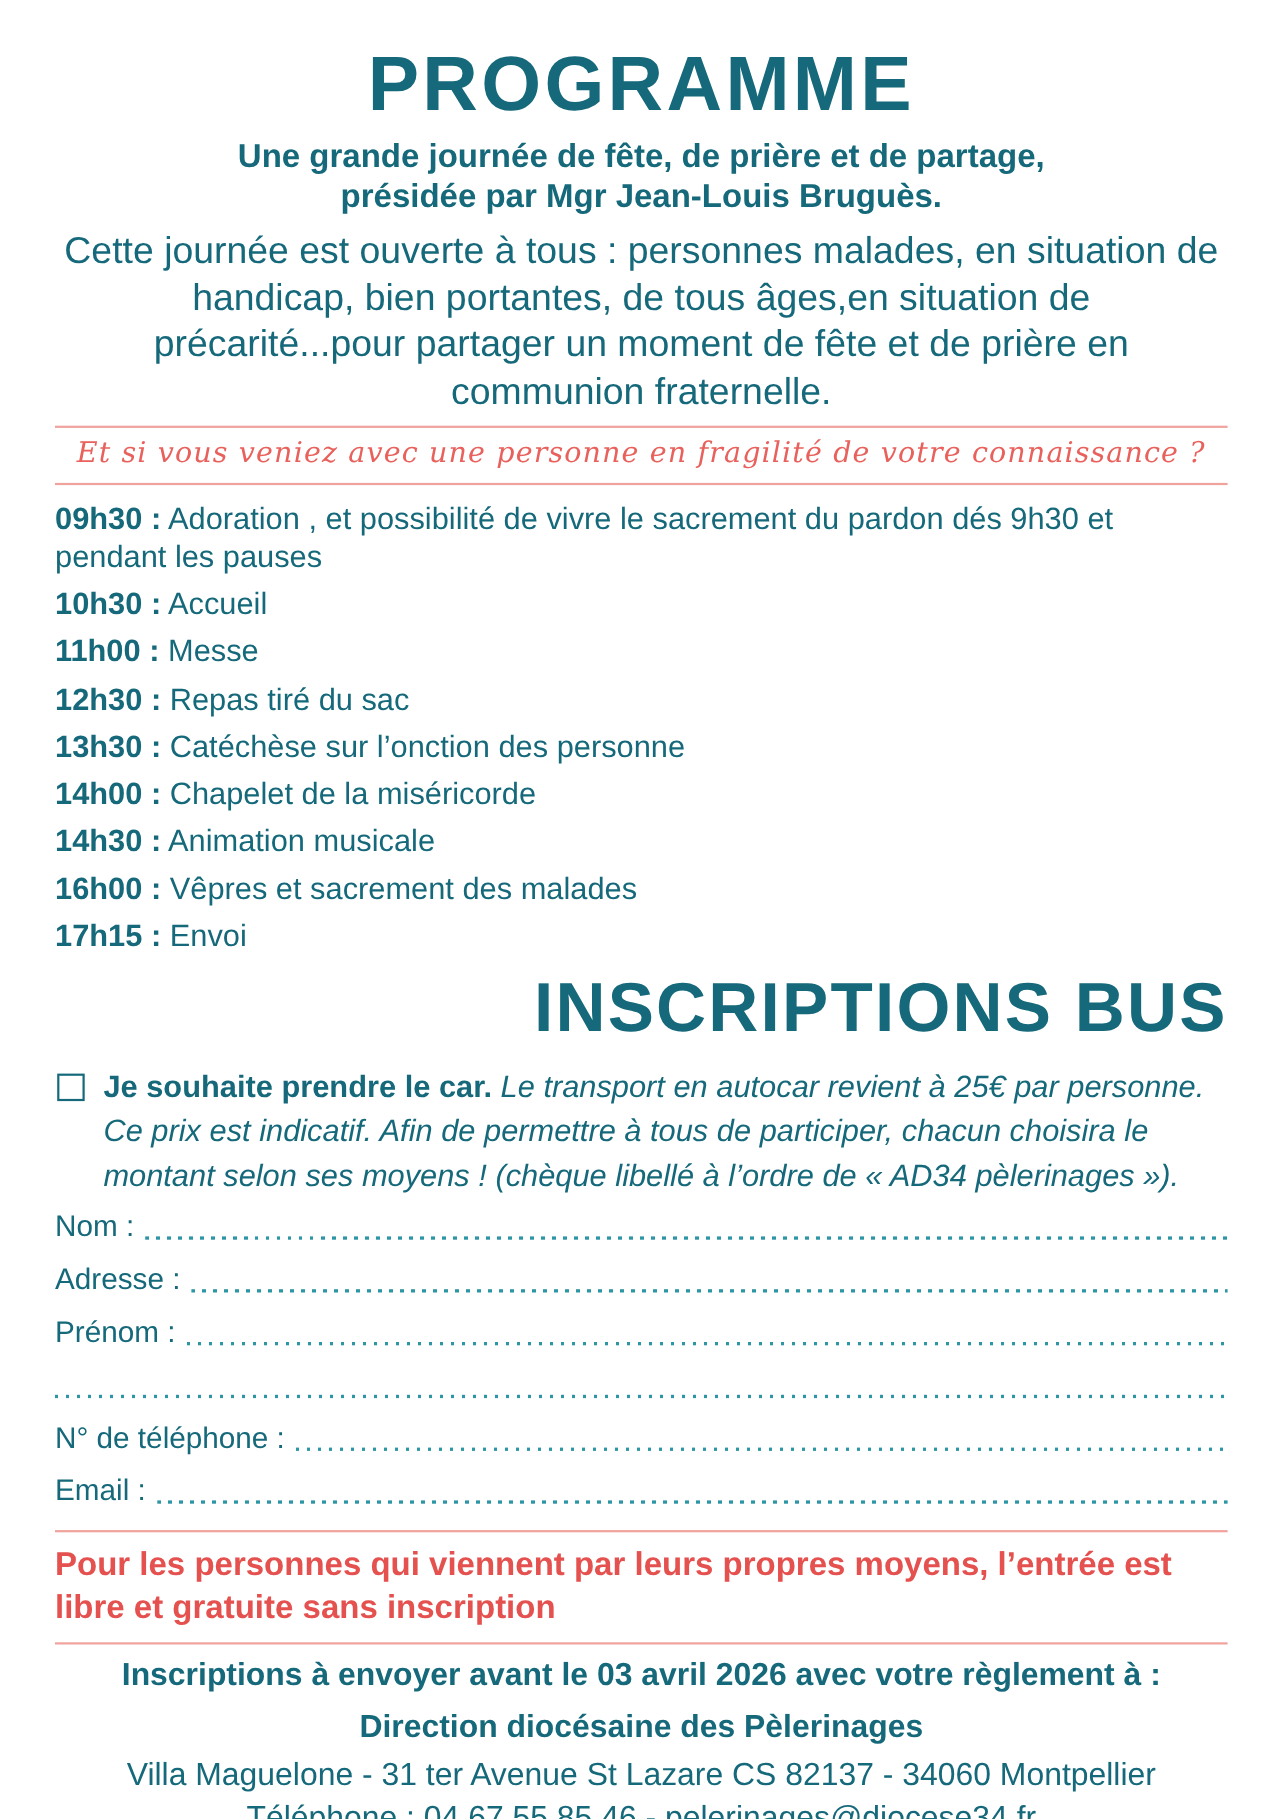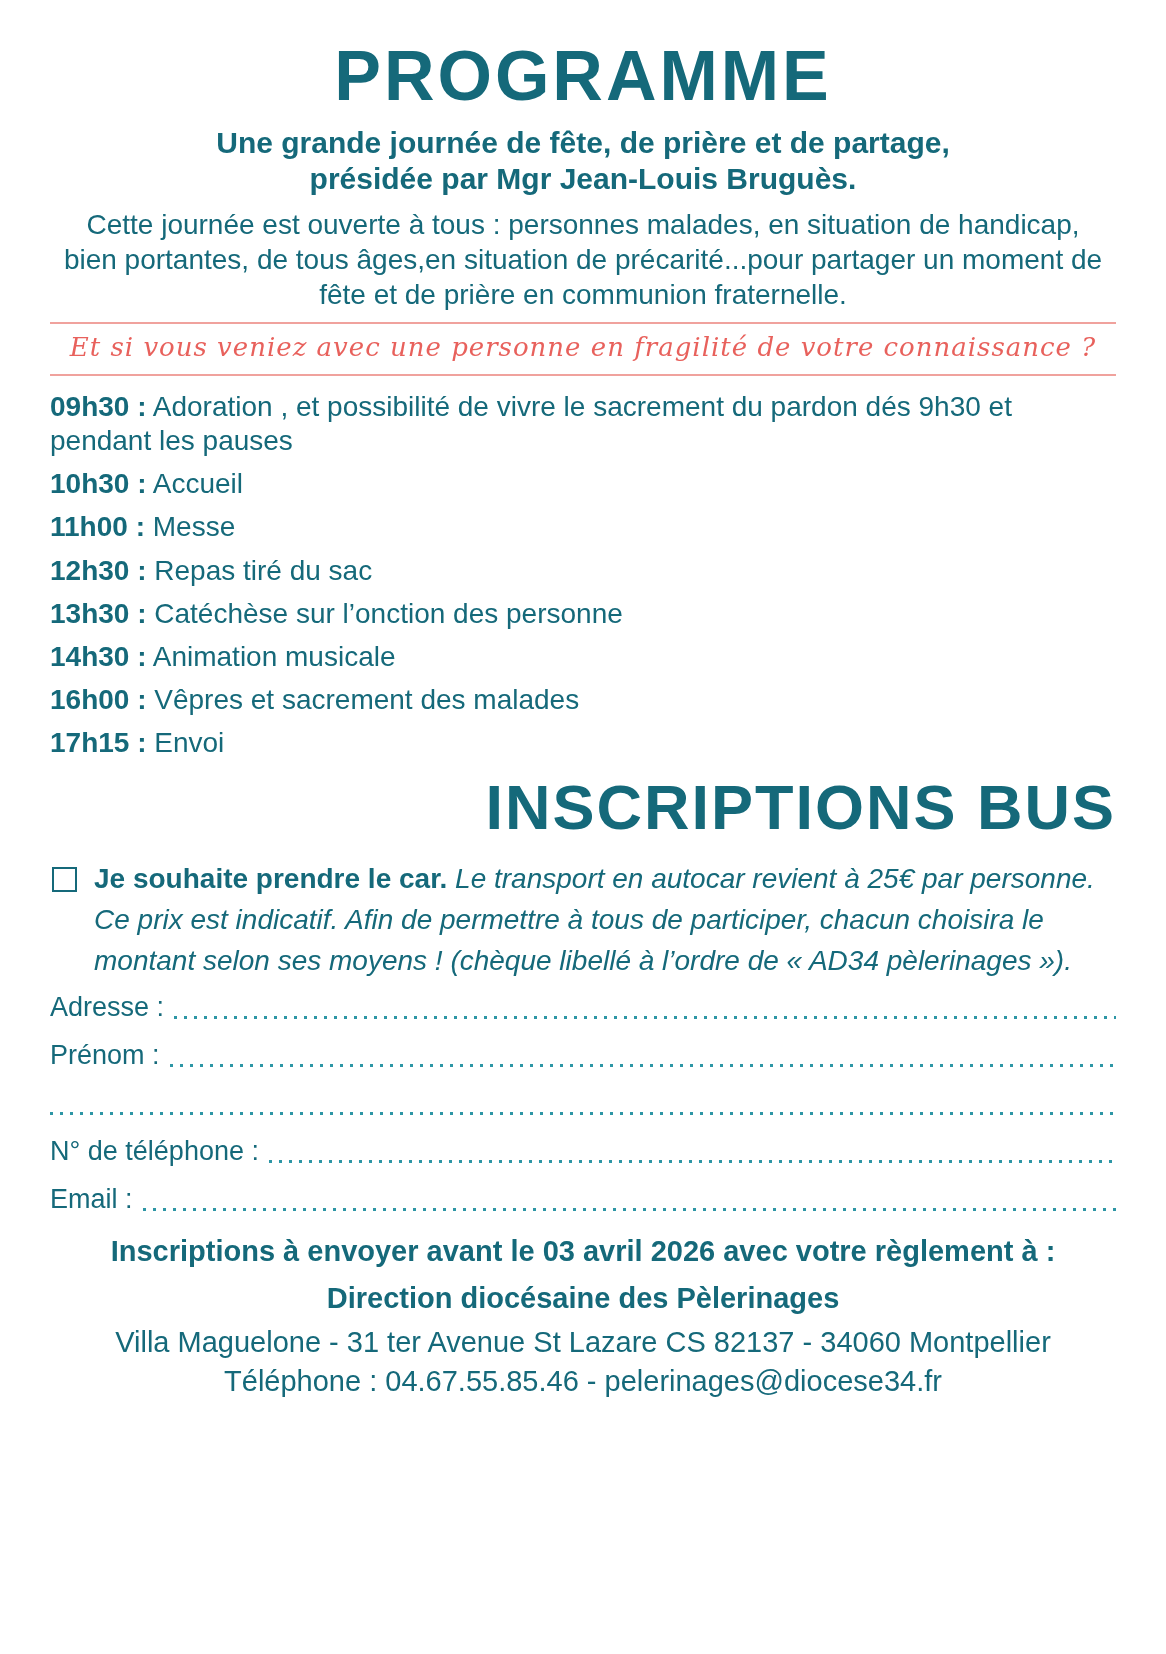--- a/index.html
+++ b/index.html
@@ -20,21 +20,21 @@
 
   .title{
     text-align:center;font-size:70px;font-weight:800;letter-spacing:3px;
     line-height:1;margin:6px 0 14px;color:var(--teal);
   }
   .subtitle{
     text-align:center;font-size:30px;font-weight:700;line-height:1.2;
     margin:0 0 10px;white-space:pre-line;
   }
   .intro{
-    text-align:center;font-size:28px;font-weight:400;line-height:1.25;
+    text-align:center;font-size:34px;font-weight:400;line-height:1.25;
     margin:0 auto 8px;max-width:1050px;
   }
 
   .banner{
     border-top:2px solid var(--line-red);
     border-bottom:2px solid var(--line-red);
     padding:8px 0 12px;margin:10px 0 14px;
   }
   .script{
     text-align:center;color:var(--script-red);
@@ -107,40 +107,45 @@
       <p class="sched-item"><strong class="sched-time">09h30 :</strong> <span class="sched-label">Adoration , et possibilité de vivre le sacrement du pardon dés 9h30 et  pendant les pauses</span></p>
 
       <p class="sched-item"><strong class="sched-time">10h30 :</strong> <span class="sched-label">Accueil</span></p>
 
       <p class="sched-item"><strong class="sched-time">11h00 :</strong> <span class="sched-label">Messe</span></p>
 
       <p class="sched-item"><strong class="sched-time">12h30 :</strong> <span class="sched-label">Repas tiré du sac</span></p>
 
       <p class="sched-item"><strong class="sched-time">13h30 :</strong> <span class="sched-label">Catéchèse sur l’onction des personne</span></p>
 
+      <p class="sched-item"><strong class="sched-time">14h00 :</strong> <span class="sched-label">Chapelet de la miséricorde</span></p>
 
       <p class="sched-item"><strong class="sched-time">14h30 :</strong> <span class="sched-label">Animation musicale</span></p>
 
       <p class="sched-item"><strong class="sched-time">16h00 :</strong> <span class="sched-label">Vêpres et sacrement des malades</span></p>
 
       <p class="sched-item"><strong class="sched-time">17h15 :</strong> <span class="sched-label">Envoi</span></p>
     </div>
 
   <h2 class="bus-title">INSCRIPTIONS BUS</h2>
 
   <div class="option">
     <span class="checkbox"></span>
     <p class="option-text" style="margin:0;">
       <span class="option-bold">Je souhaite prendre le car.</span>
       <span class="option-italic">Le transport en autocar revient à 25€ par personne. Ce prix est indicatif. Afin de permettre à tous de participer, chacun choisira le montant selon ses moyens ! (chèque libellé à l’ordre de « AD34 pèlerinages »).</span>
     </p>
   </div>
 
   <div class="fields">
 
+      <div class="field-row">
+        <span class="field-label">Nom :</span>
+        <span class="dotline"></span>
+      </div>
 
       <div class="field-row">
         <span class="field-label">Adresse :</span>
         <span class="dotline"></span>
       </div>
 
       <div class="field-row">
         <span class="field-label">Prénom :</span>
         <span class="dotline"></span>
       </div>
@@ -151,20 +156,23 @@
         <span class="dotline"></span>
       </div>
 
       <div class="field-row">
         <span class="field-label">Email :</span>
         <span class="dotline"></span>
       </div>
 
     </div>
 
+  <div class="notice">
+    <span>Pour les personnes qui viennent par leurs propres moyens, l’entrée est libre et gratuite sans inscription</span>
+  </div>
 
   <div class="footer">
     <p class="footer-line footer-bold1">Inscriptions à envoyer avant le 03 avril 2026 avec votre règlement à :</p>
     <p class="footer-line footer-bold2">Direction diocésaine des Pèlerinages</p>
     <p class="footer-line footer-reg">Villa Maguelone - 31 ter Avenue St Lazare CS 82137 - 34060 Montpellier</p>
     <p class="footer-line footer-reg">Téléphone : 04.67.55.85.46 - pelerinages@diocese34.fr</p>
   </div>
 
 </div>
 

